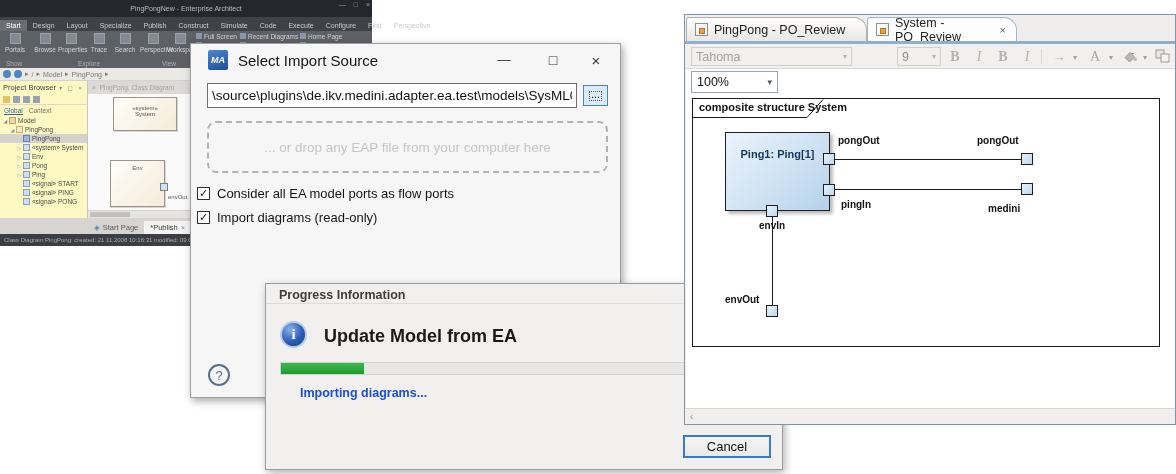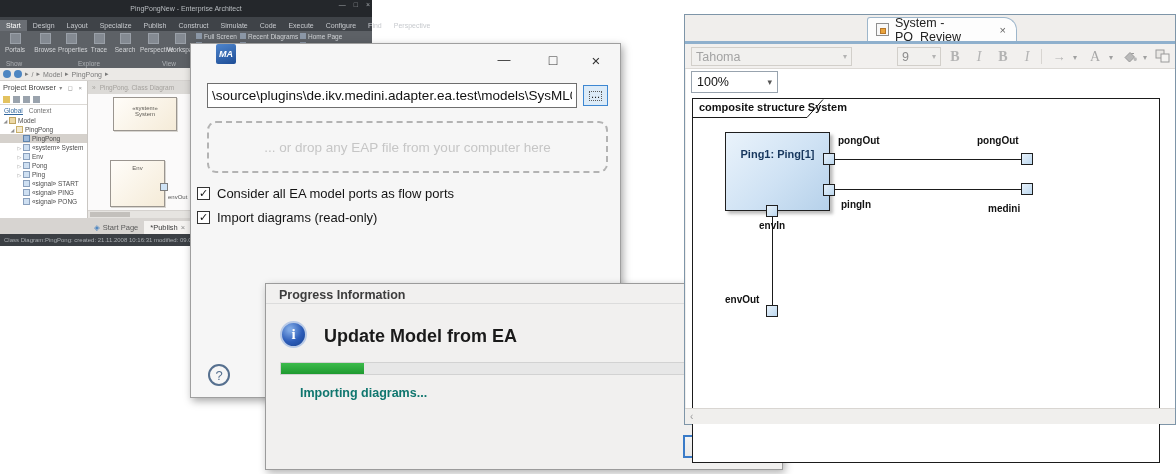--- a/index.html
+++ b/index.html
@@ -19,21 +19,21 @@
   .ea-ribbon{left:0;top:31px;width:372px;height:37px;background:#5d6166;color:#d2d4d7;font-size:6.5px;}
   .rbtn{position:absolute;width:26px;text-align:center;top:2px;}
   .rbtn .ric{display:block;margin:0 auto 2px;width:11px;height:11px;background:#848a92;border:1px solid #9aa0a8;}
   .rsmall{position:absolute;font-size:6.5px;color:#cfd2d5;white-space:nowrap;}
   .rsmall .ric2{display:inline-block;width:6px;height:6px;background:#8b97a6;margin-right:2px;}
   .rgroup{position:absolute;top:29px;font-size:6.5px;color:#aeb1b5;}
   .ea-crumb{left:0;top:68px;width:372px;height:13px;background:#ebe9e6;border-bottom:1px solid #d5d2cf;
     display:flex;align-items:center;font-size:7px;color:#7a7a7a;gap:3px;padding-left:3px;}
   .crumb-circle{width:8px;height:8px;border-radius:50%;background:#4d86c2;display:inline-block;}
   
-  #pbrowser{left:0;top:81px;width:88px;height:153px;background:#ffffff;border-right:1px solid #c9c6c2;}
+  #pbrowser{left:0;top:81px;width:88px;height:153px;background:#fef9c3;border-right:1px solid #c9c6c2;}
   .pb-head{display:flex;justify-content:space-between;align-items:center;height:13px;padding:0 3px;
     font-size:7.5px;color:#454545;}
   .pb-headicons{color:#8b8b8b;font-size:6px;letter-spacing:2px;}
   .pb-tools{height:11px;display:flex;align-items:center;gap:3px;padding-left:3px;border-bottom:1px solid #dcd9d5;}
   .pb-tool{width:7px;height:7px;background:#9aa3ad;}
   .pb-tool.folder{background:#e3c25f;}
   .pb-tabs{height:11px;display:flex;gap:6px;padding-left:4px;font-size:6.5px;align-items:center;}
   .pb-tab-active{color:#33679d;border-bottom:1px solid #33679d;}
   .pb-tab-idle{color:#6f6f6f;}
   .pb-row{display:flex;align-items:center;height:9px;font-size:6.5px;color:#4c4c4c;white-space:nowrap;}
@@ -54,21 +54,21 @@
   
   .ea-doctabs{left:0;top:218px;width:372px;height:16px;background:#d7d4d1;display:flex;align-items:flex-end;}
   .dtab{display:flex;align-items:center;gap:3px;font-size:7.5px;color:#5a5a5a;padding:2px 6px;}
   .dtab.active{background:#f5f3f1;color:#3d3d3d;}
   .ea-status{left:0;top:234px;width:372px;height:12px;background:#3b3f44;color:#a9adb1;font-size:6px;
     display:flex;align-items:center;padding-left:4px;white-space:nowrap;}
 
   
   #impdlg{left:190px;top:43px;width:431px;height:355px;background:#f6f6f6;border:1px solid #9f9f9f;
     box-shadow:2px 3px 8px rgba(0,0,0,.35);z-index:2;}
-  .imp-title{left:16px;top:0;width:100%;height:32px;display:flex;}
+  .imp-title{left:8px;top:0;width:100%;height:32px;display:flex;align-items:center;}
   .ma-icon{width:20px;height:20px;margin:0 10px 0 9px;border-radius:2px;
     background:linear-gradient(160deg,#4f86cd,#1d4d96);color:#fff;font-weight:bold;font-size:9px;
     display:flex;align-items:center;justify-content:center;font-style:italic;}
   .imp-title-text{font-size:15px;color:#141414;}
   .imp-ctrl{position:absolute;top:8px;font-size:13px;color:#333;width:20px;text-align:center;}
   .imp-path{left:16px;top:39px;width:370px;height:25px;border:1px solid #6e6e6e;background:#fff;
     font-size:13.5px;color:#111;padding:0 4px;}
   .imp-browse{left:392px;top:41px;width:25px;height:21px;background:#dcebf8;border:1px solid #3d87d2;
     font-size:11px;color:#222;display:flex;align-items:flex-end;justify-content:center;padding-bottom:4px;}
   .imp-browse i{border:1px dotted #5a5a5a;font-style:normal;line-height:5px;padding:0 1px 3px;}
@@ -85,21 +85,21 @@
     box-shadow:2px 3px 8px rgba(0,0,0,.3);z-index:3;}
   .prog-title{left:13px;top:4px;font-size:12.5px;font-weight:600;color:#3d3d3d;}
   .prog-sep{left:0;top:19px;width:100%;height:1px;background:#dcdcdc;}
   .info-icon{left:14px;top:37px;width:27px;height:27px;border-radius:50%;
     background:radial-gradient(circle at 35% 28%,#7da7e4 8%,#2c5cb8 55%,#17418f);
     border:2px solid #b9cae6;color:#fff;font-family:"Liberation Serif",serif;font-weight:bold;
     font-size:15px;display:flex;align-items:center;justify-content:center;}
   .prog-task{left:58px;top:42px;font-size:18px;font-weight:bold;color:#1a1a1a;}
   .prog-bar{left:14px;top:78px;width:492px;height:13px;background:#e7e7e7;border:1px solid #d2d2d2;}
   .prog-fill{height:100%;width:17%;background:linear-gradient(#3cbb4b,#1f9a30);}
-  .prog-status{left:14px;top:102px;font-size:12.5px;font-weight:bold;color:#0f766e;padding-left:20px;}
+  .prog-status{left:14px;top:102px;font-size:12.5px;font-weight:bold;color:#1d4ed8;padding-left:20px;}
   .prog-cancel{left:417px;top:151px;width:88px;height:23px;background:linear-gradient(#f4f4f4,#e9e9e9);
     border:2px solid #3a7bc8;font-size:13px;color:#111;display:flex;align-items:center;justify-content:center;}
 
   
   #editor{left:684px;top:14px;width:492px;height:411px;background:#f0eeec;border:1px solid #7e95a8;z-index:4;}
   .etab{position:absolute;top:2px;height:24px;display:flex;align-items:center;gap:6px;
     font-size:12.5px;color:#222;padding:0 10px 0 8px;border:1px solid #b2afab;border-bottom:none;
     border-radius:3px 13px 0 0;}
   .etab.idle{left:1px;width:181px;background:linear-gradient(#fefefe,#e9e7e3);}
   .etab.active{left:182px;width:150px;background:#fdfdfd;border-color:#9db6cb;}
@@ -112,21 +112,21 @@
     display:flex;align-items:center;justify-content:space-between;padding:0 4px;font-size:12.5px;}
   .combo .ch{color:#b3b3b3;font-size:8px;}
   .tbt{position:absolute;top:3px;height:19px;display:flex;align-items:center;justify-content:center;
     color:#b3b3b3;font-family:"Liberation Serif",serif;font-size:14px;width:20px;}
   .tsep{position:absolute;top:5px;width:1px;height:15px;background:#d8d5d1;}
   .drop{color:#a0a0a0;font-size:8px;position:absolute;top:9px;}
   .ecanvas{left:1px;top:54px;width:489px;height:339px;background:#fff;}
   .zoomcombo{left:5px;top:2px;width:87px;height:22px;border:1px solid #98a3ae;background:#fff;
     display:flex;align-items:center;justify-content:space-between;padding:0 5px;font-size:12.5px;color:#111;}
   .zoomcombo .ch{color:#555;font-size:9px;}
-  .frame{left:6px;top:29px;width:468px;height:365px;border:1px solid #1b1b1b;background:#fff;}
+  .frame{left:6px;top:29px;width:468px;height:249px;border:1px solid #1b1b1b;background:#fff;}
   .frame-label{left:6px;top:2px;font-size:11px;font-weight:bold;color:#111;white-space:nowrap;}
   .blk{position:absolute;background:linear-gradient(135deg,#eaf3fb 0%,#cfe2f4 55%,#b6d1ea 100%);
     border:1px solid #1f1f1f;box-shadow:3px 3px 3px rgba(110,110,110,.45);
     font-size:11px;font-weight:bold;color:#17375e;text-align:center;}
   .port{position:absolute;width:12px;height:12px;background:linear-gradient(135deg,#e7f1fa,#bdd8ef);
     border:1px solid #1f1f1f;}
   .plabel{position:absolute;font-size:10px;font-weight:bold;color:#111;white-space:nowrap;}
   .wire{position:absolute;background:#1b1b1b;}
   .escroll{left:0;top:393px;width:490px;height:16px;background:#f0efed;border-top:1px solid #d9d6d2;
     display:flex;align-items:center;color:#9a9a9a;font-size:10px;padding-left:5px;}
@@ -284,20 +284,21 @@
         <span>*Publish</span>
         <span style="color:#888">×</span>
       </span>
     </div>
     <div class="abs ea-status">Class Diagram:PingPong:   created: 21.11.2008 10:16:31   modified: 09.01.2009 16:29:47   132%</div>
   </div>
 
   <div id="impdlg" class="abs">
     <div class="abs imp-title">
       <span class="ma-icon">MA</span>
+      <span class="imp-title-text">Select Import Source</span>
     </div>
     <span class="imp-ctrl" style="left:303px">—</span>
     <span class="imp-ctrl" style="left:352px;font-size:14px">□</span>
     <span class="imp-ctrl" style="left:395px;font-size:15px">×</span>
 
     <input class="abs imp-path" value="\source\plugins\de.ikv.medini.adapter.ea.test\models\SysML06.eap" style="">
     <div class="abs imp-browse">
       <i>...</i>
     </div>
     <div class="abs imp-drop">
@@ -324,20 +325,26 @@
     <div class="abs prog-bar">
       <div class="prog-fill" style="width: 17%;"></div>
     </div>
     <div class="abs prog-status">Importing diagrams...</div>
     <div class="abs prog-cancel">
       <span>Cancel</span>
     </div>
   </div>
 
   <div id="editor" class="abs">
+    <div class="etab idle">
+      <span class="etab-icon">
+          <i></i>
+        </span>
+      <span>PingPong - PO_Review</span>
+    </div>
     <div class="etab active">
       <span class="etab-icon">
           <i></i>
         </span>
       <span>System - PO_Review</span>
       <span class="etab-close">×</span>
     </div>
     <div class="abs eblue"></div>
 
     <div class="abs etoolbar">

